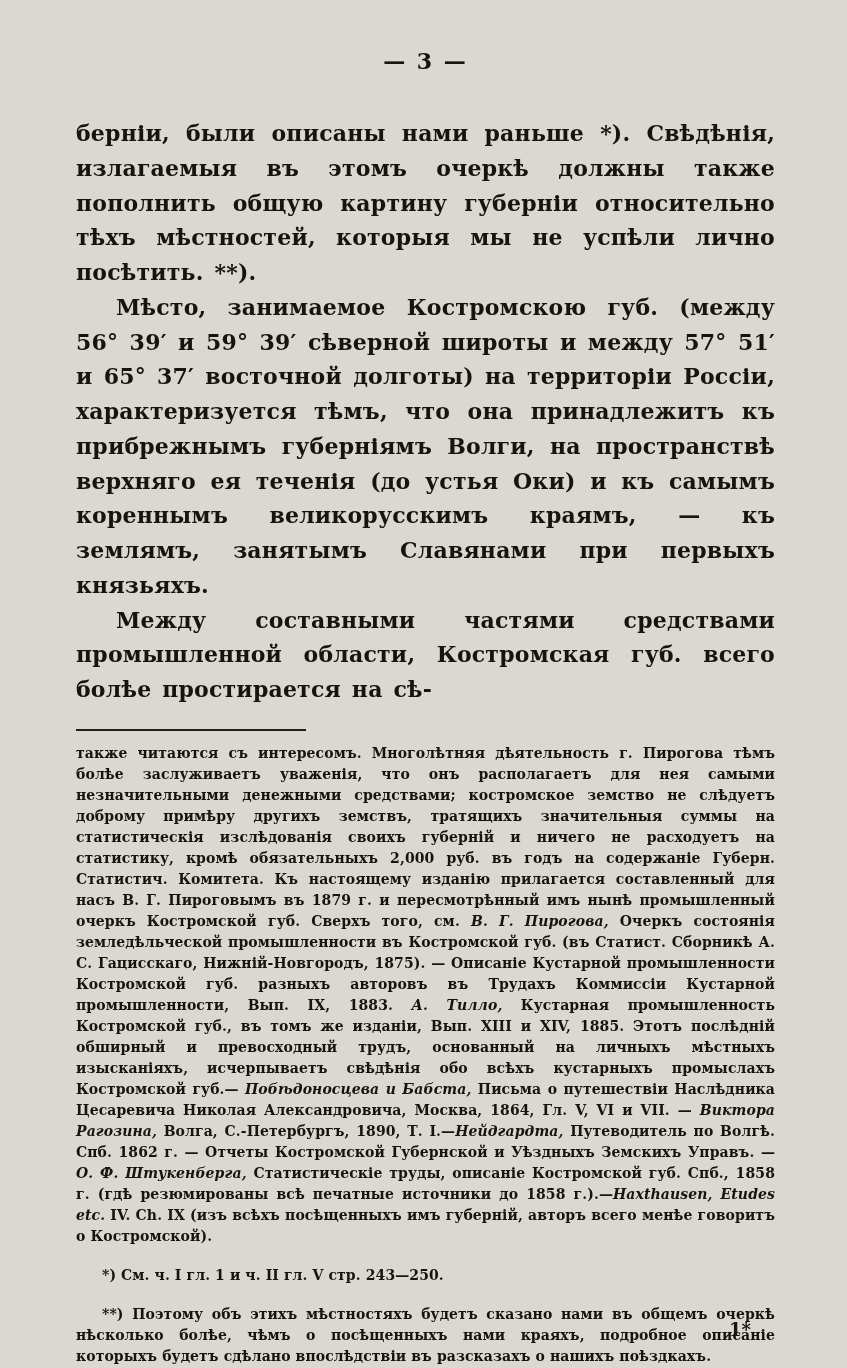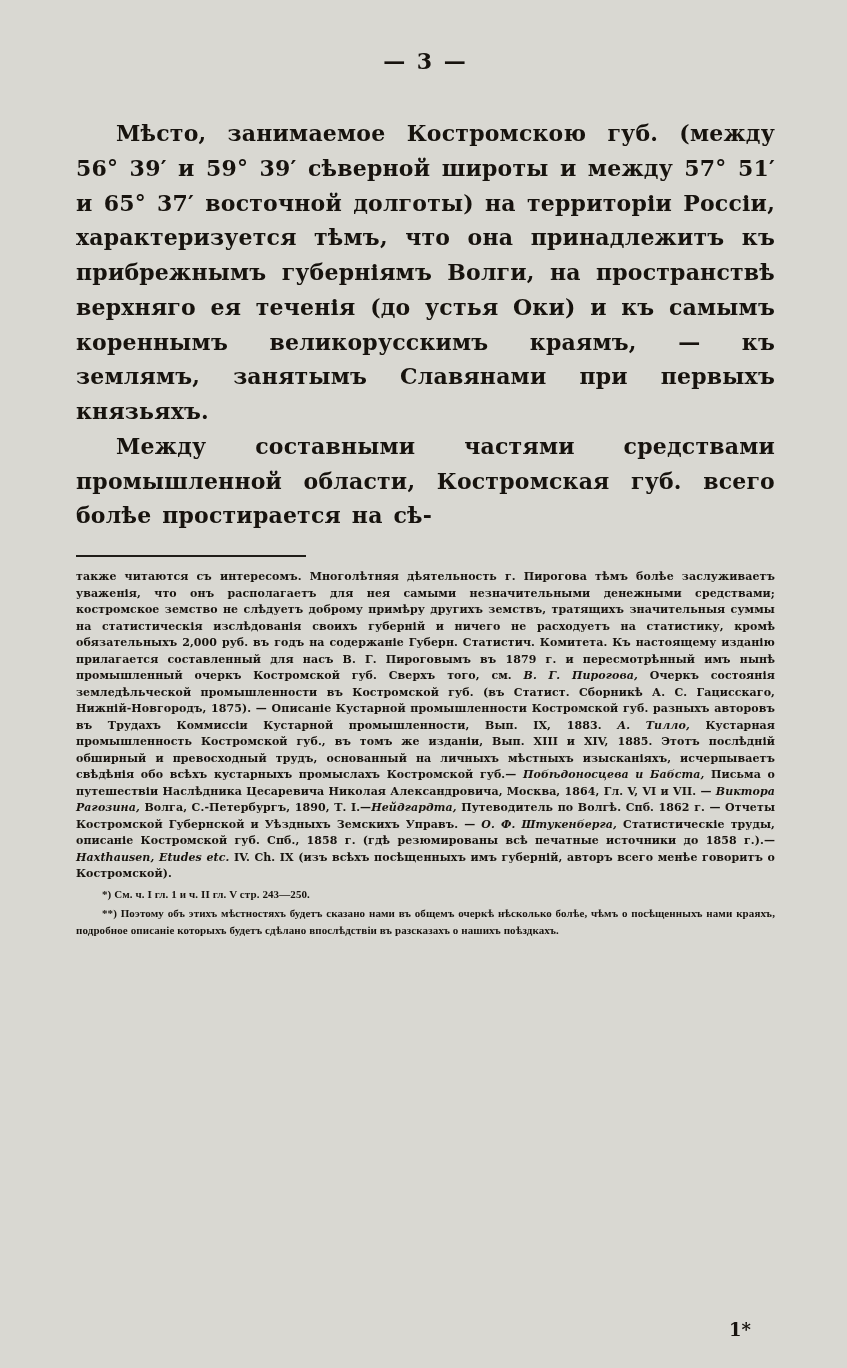--- a/index.html
+++ b/index.html
@@ -39,51 +39,51 @@
     text-indent: 40px;
   }
   .fn-rule {
     width: 230px;
     height: 0;
     border: none;
     border-top: 2px solid #201d18;
     margin: 22px 0 12px 0;
   }
   .footnote p {
-    font-size: 11px;
+    font-size: 14px;
     line-height: 1.5;
     font-weight: 700;
     text-align: justify;
     margin: 0;
     letter-spacing: 0.1px;
   }
   .footnote p.note {
     text-indent: 26px;
-    margin-top: 3px;
-    font-family: Liberation Serif, serif;
+    margin-top: 18px;
   }
   .it {
     font-style: italic;
   }
   .signature {
     position: absolute;
     right: 96px;
     bottom: 28px;
     font-size: 18px;
     font-weight: 700;
   }
 </style>
 </head>
 <body>
 
 <div class="page">
 
   <div class="page-number">— 3 —</div>
 
   <div class="body-text">
+    <p>берніи, были описаны нами раньше *). Свѣдѣнія, излагаемыя въ этомъ очеркѣ должны также пополнить общую картину губерніи относительно тѣхъ мѣстностей, которыя мы не успѣли лично посѣтить. **).</p>
     <p class="indent">Мѣсто, занимаемое Костромскою губ. (между 56° 39′ и 59° 39′ сѣверной широты и между 57° 51′ и 65° 37′ восточной долготы) на территоріи Россіи, характеризуется тѣмъ, что она принадлежитъ къ прибрежнымъ губерніямъ Волги, на пространствѣ верхняго ея теченія (до устья Оки) и къ самымъ кореннымъ великорусскимъ краямъ, — къ землямъ, занятымъ Славянами при первыхъ князьяхъ.</p>
     <p class="indent">Между составными частями средствами промышленной области, Костромская губ. всего болѣе простирается на сѣ-</p>
   </div>
 
   <hr class="fn-rule">
 
   <div class="footnote">
     <p><span>также читаются съ интересомъ. Многолѣтняя дѣятельность г. Пирогова тѣмъ болѣе заслуживаетъ уваженія, что онъ располагаетъ для нея самыми незначительными денежными средствами; костромское земство не слѣдуетъ доброму примѣру другихъ земствъ, тратящихъ значительныя суммы на статистическія изслѣдованія своихъ губерній и ничего не расходуетъ на статистику, кромѣ обязательныхъ 2,000 руб. въ годъ на содержаніе Губерн. Статистич. Комитета. Къ настоящему изданію прилагается составленный для насъ В. Г. Пироговымъ въ 1879 г. и пересмотрѣнный имъ нынѣ промышленный очеркъ Костромской губ. Сверхъ того, см. </span><span class="it">В. Г. Пирогова,</span><span> Очеркъ состоянія земледѣльческой промышленности въ Костромской губ. (въ Статист. Сборникѣ А. С. Гацисскаго, Нижній-Новгородъ, 1875). — Описаніе Кустарной промышленности Костромской губ. разныхъ авторовъ въ Трудахъ Коммиссіи Кустарной промышленности, Вып. IX, 1883. </span><span class="it">А. Тилло,</span><span> Кустарная промышленность Костромской губ., въ томъ же изданіи, Вып. XIII и XIV, 1885. Этотъ послѣдній обширный и превосходный трудъ, основанный на личныхъ мѣстныхъ изысканіяхъ, исчерпываетъ свѣдѣнія обо всѣхъ кустарныхъ промыслахъ Костромской губ.— </span><span class="it">Побѣдоносцева и Бабста,</span><span> Письма о путешествіи Наслѣдника Цесаревича Николая Александровича, Москва, 1864, Гл. V, VI и VII. — </span><span class="it">Виктора Рагозина,</span><span> Волга, С.-Петербургъ, 1890, Т. I.—</span><span class="it">Нейдгардта,</span><span> Путеводитель по Волгѣ. Спб. 1862 г. — Отчеты Костромской Губернской и Уѣздныхъ Земскихъ Управъ. — </span><span class="it">О. Ф. Штукенберга,</span><span> Статистическіе труды, описаніе Костромской губ. Спб., 1858 г. (гдѣ резюмированы всѣ печатные источники до 1858 г.).—</span><span class="it">Haxthausen, Etudes etc.</span><span> IV. Ch. IX (изъ всѣхъ посѣщенныхъ имъ губерній, авторъ всего менѣе говоритъ о Костромской).</span></p>
 
     <p class="note">*) См. ч. I гл. 1 и ч. II гл. V стр. 243—250.</p>

